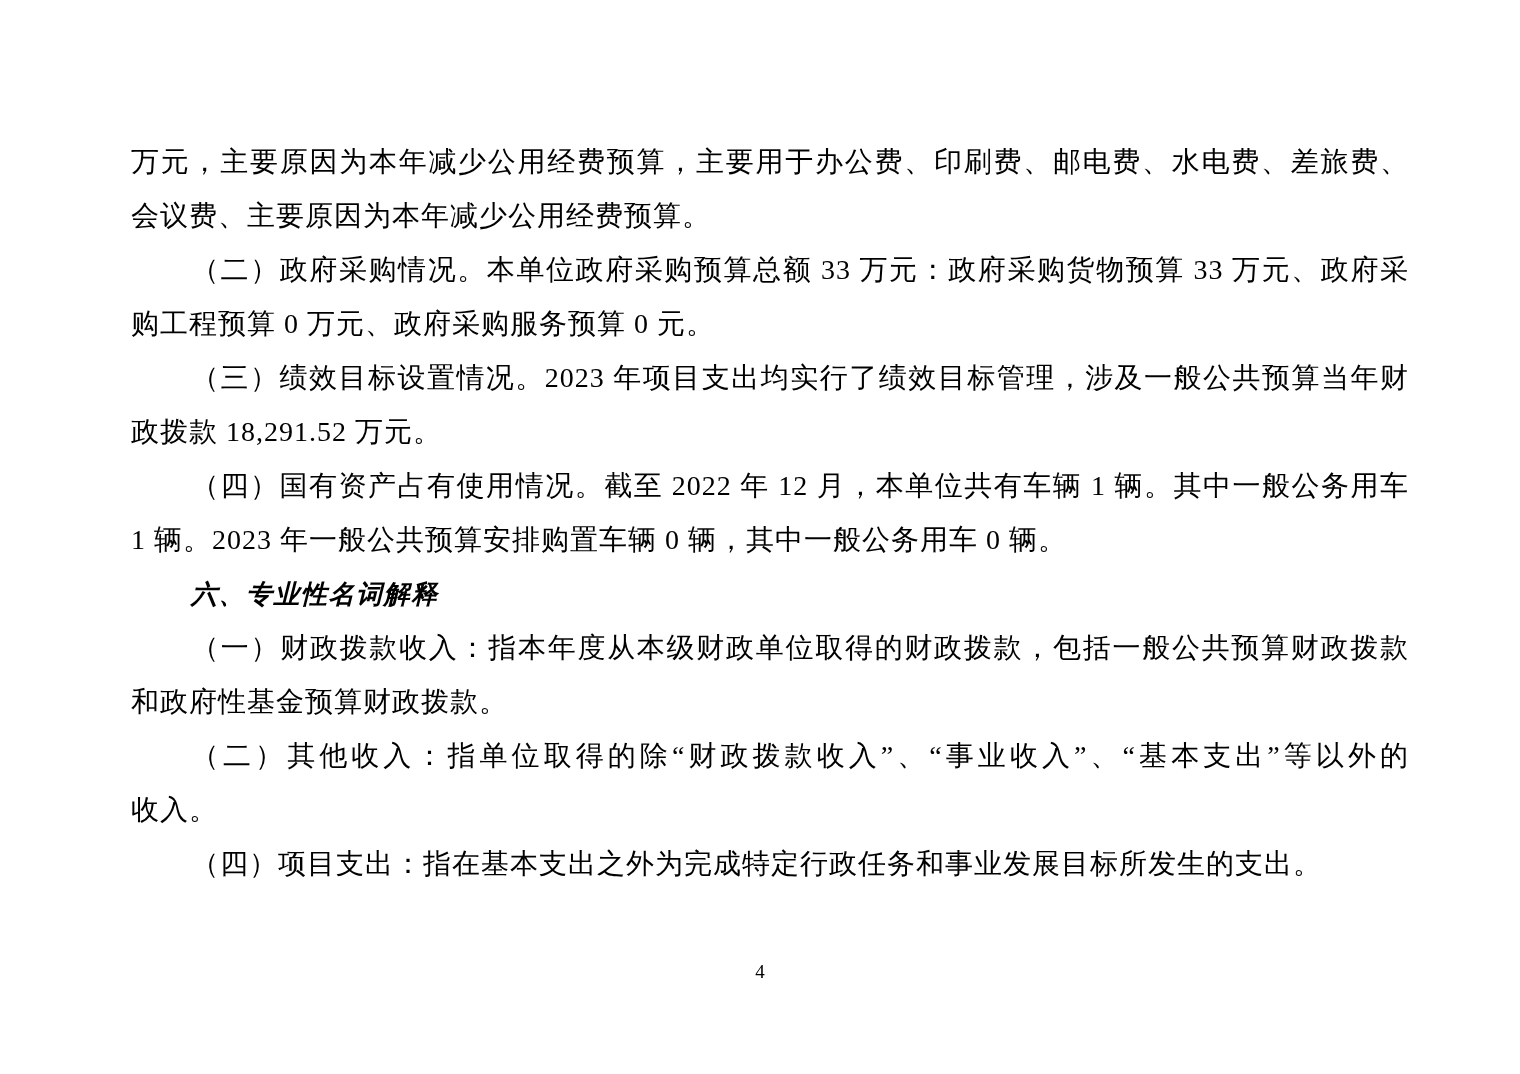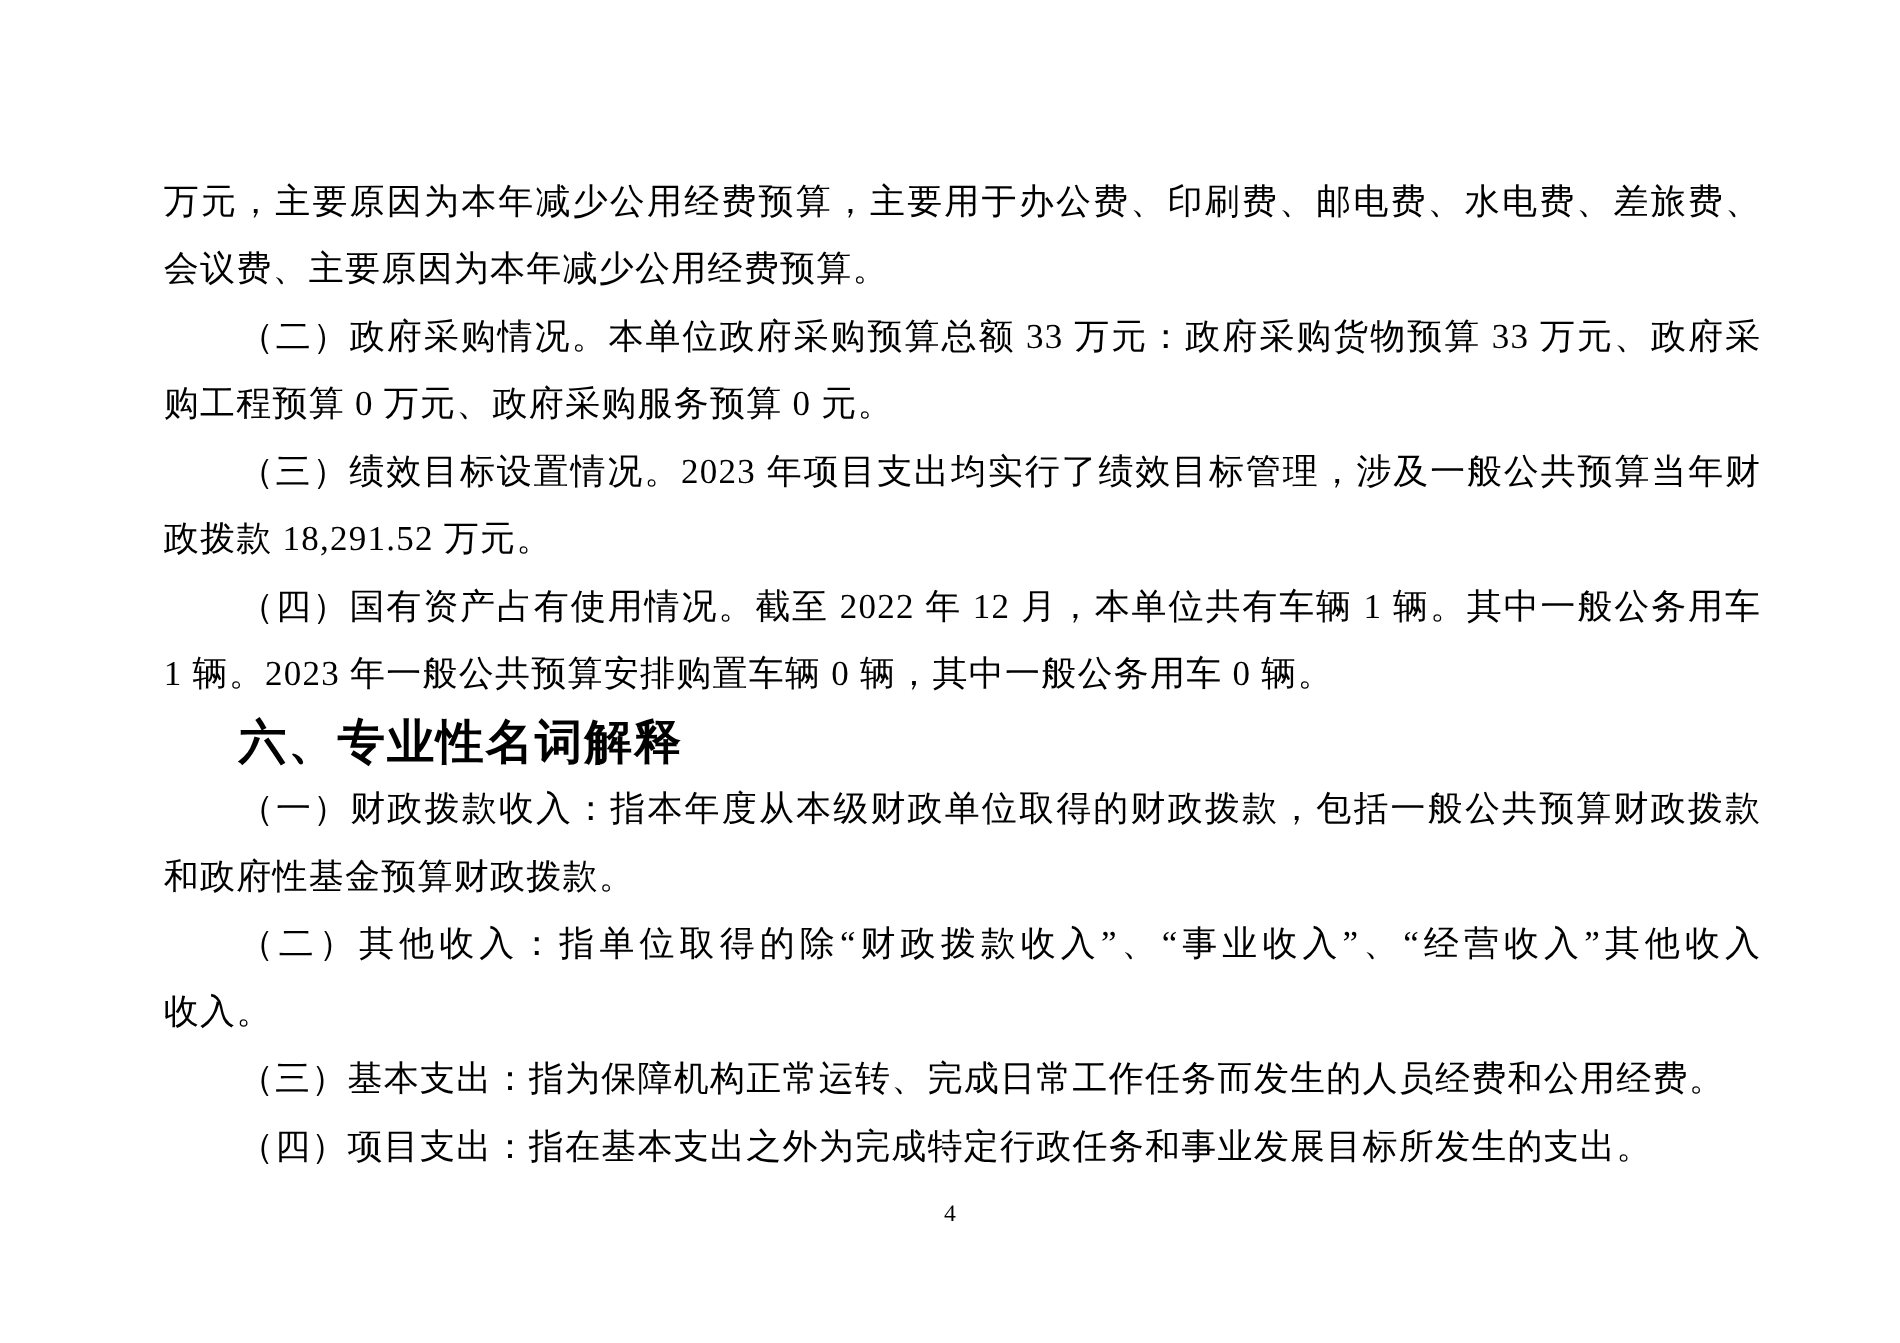--- a/index.html
+++ b/index.html
@@ -34,22 +34,23 @@
     text-align: justify;
     text-align-last: justify;
     text-justify: inter-character;
   }
   .ind {
     text-indent: 60px;
   }
   .heading {
     font-family: "Liberation Sans", "DejaVu Sans", sans-serif;
     font-weight: bold;
-    font-size: 38px;
+    font-size: 26px;
     letter-spacing: 1.5px;
+    font-style: italic;
   }
   .footer {
     position: absolute;
     top: 960px;
     left: 0;
     width: 1520px;
     text-align: center;
     font-size: 19px;
     line-height: 24px;
     color: #000000;
@@ -63,19 +64,18 @@
   <div class="line">会议费、主要原因为本年减少公用经费预算。</div>
   <div class="line just ind">（二）政府采购情况。本单位政府采购预算总额 33 万元：政府采购货物预算 33 万元、政府采</div>
   <div class="line">购工程预算 0 万元、政府采购服务预算 0 元。</div>
   <div class="line just ind">（三）绩效目标设置情况。2023 年项目支出均实行了绩效目标管理，涉及一般公共预算当年财</div>
   <div class="line">政拨款 18,291.52 万元。</div>
   <div class="line just ind">（四）国有资产占有使用情况。截至 2022 年 12 月，本单位共有车辆 1 辆。其中一般公务用车</div>
   <div class="line">1 辆。2023 年一般公共预算安排购置车辆 0 辆，其中一般公务用车 0 辆。</div>
   <div class="line heading ind">六、专业性名词解释</div>
   <div class="line just ind">（一）财政拨款收入：指本年度从本级财政单位取得的财政拨款，包括一般公共预算财政拨款</div>
   <div class="line">和政府性基金预算财政拨款。</div>
-  <div class="line just ind">（二）其他收入：指单位取得的除“财政拨款收入”、“事业收入”、“经营收入”其他收入</div>
+  <div class="line just ind">（二）其他收入：指单位取得的除“财政拨款收入”、“事业收入”、“基本支出”等以外的</div>
   <div class="line">收入。</div>
-  <div class="line ind">（三）基本支出：指为保障机构正常运转、完成日常工作任务而发生的人员经费和公用经费。</div>
   <div class="line ind">（四）项目支出：指在基本支出之外为完成特定行政任务和事业发展目标所发生的支出。</div>
 </div>
 
 <div class="footer">4</div>
 
 </body></html>

